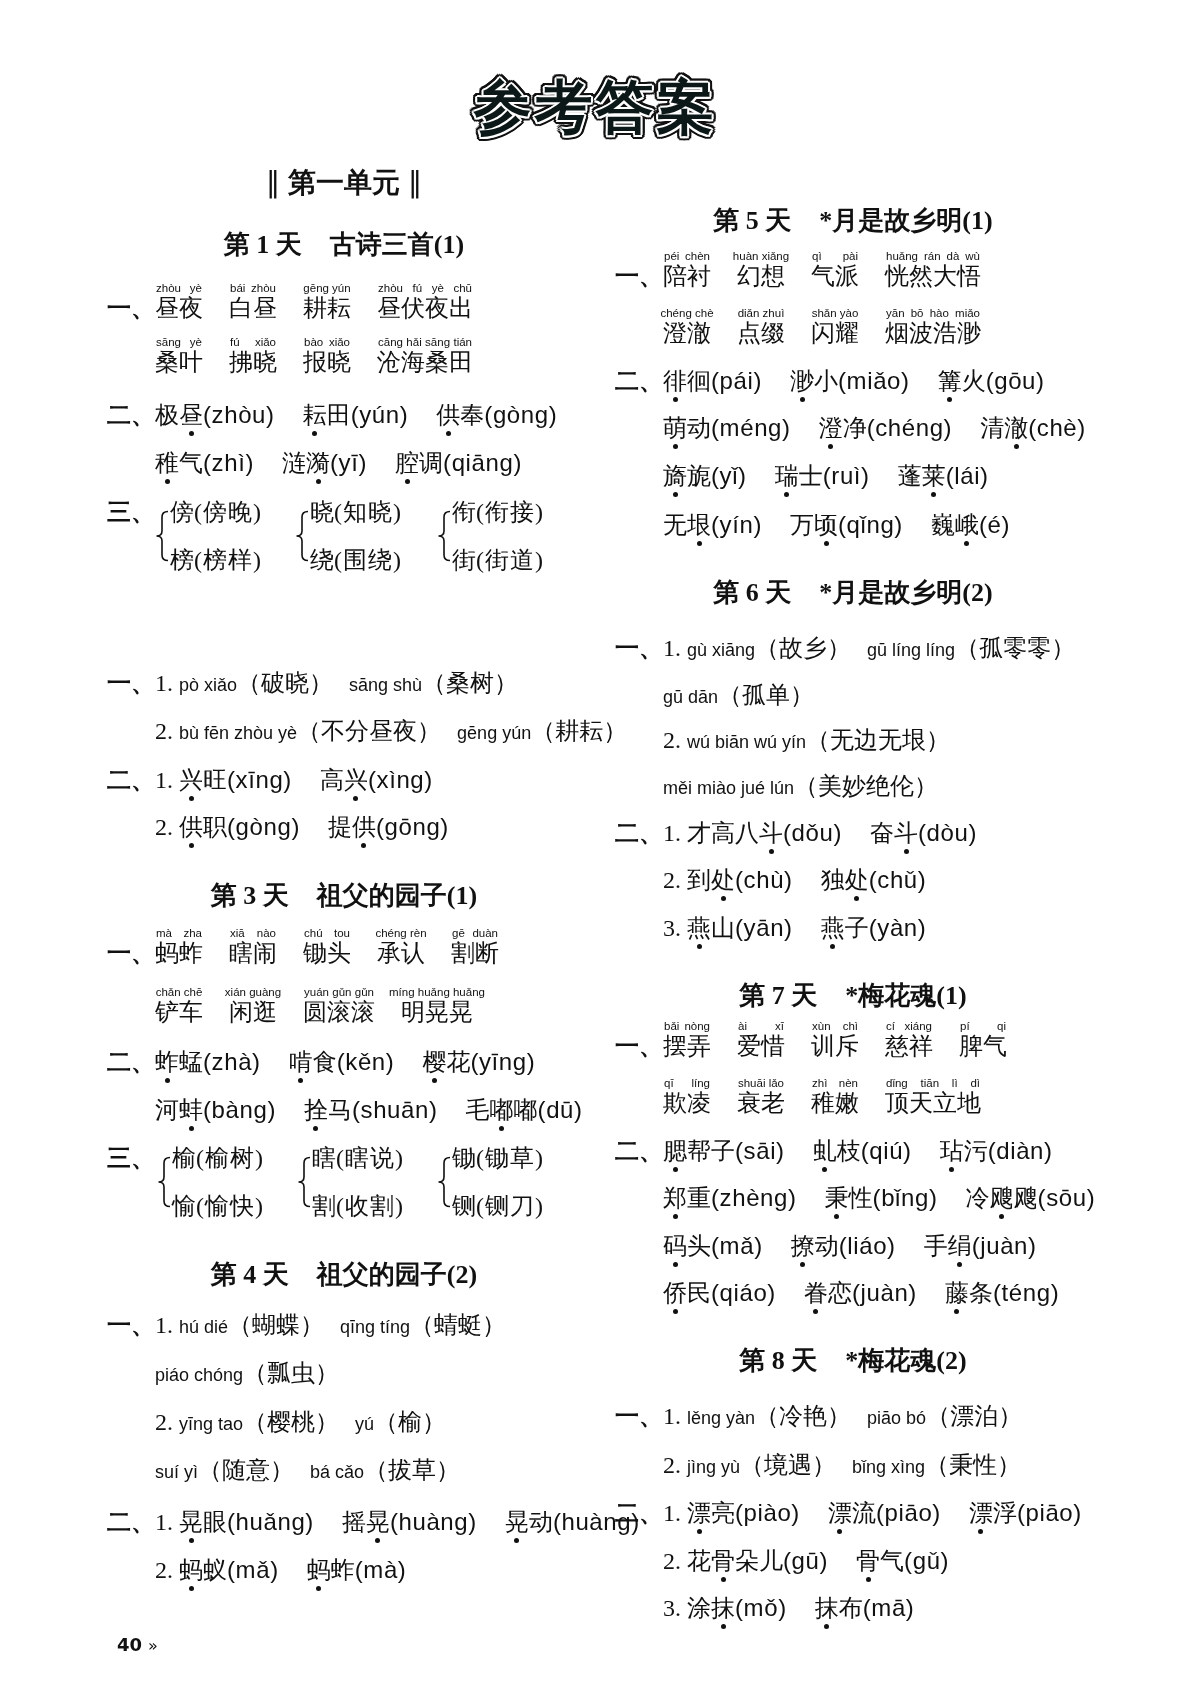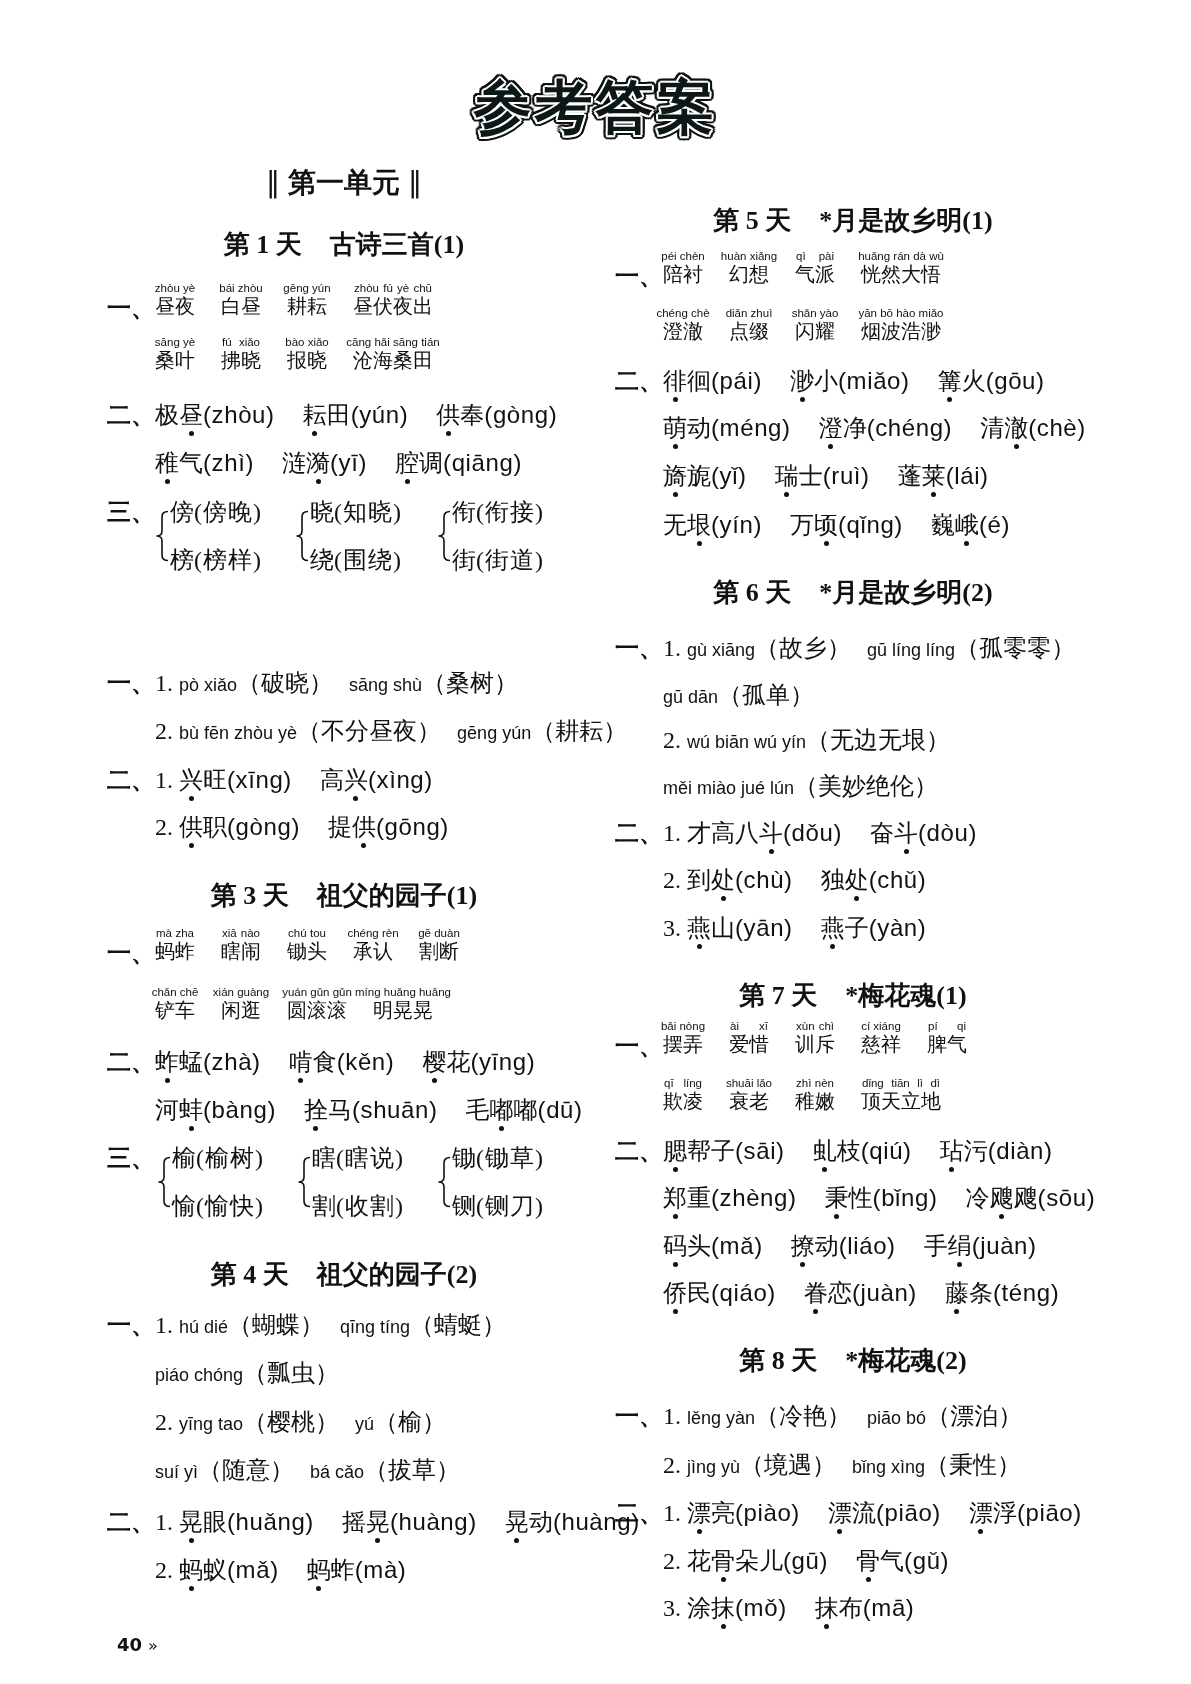--- a/index.html
+++ b/index.html
@@ -29,21 +29,21 @@
   .hz { font-family:"Liberation Serif", serif; font-size:24px; }
   .pp { font-family:"Liberation Sans", "DejaVu Sans", sans-serif; font-size:24px; letter-spacing:0.6px; }
   .lp { font-family:"Liberation Sans", "DejaVu Sans", sans-serif; font-size:18px; }
   .dot { position:relative; display:inline-block; }
   .dot::after { content:""; position:absolute; left:50%; top:31px; width:5px; height:5px; margin-left:-2.5px; border-radius:50%; background:#111; }
   .rrow { position:absolute; left:0; height:44px; white-space:nowrap; }
   .rrow .label { top:14px; line-height:26px; }
   .rrow .content { display:flex; gap:26px; align-items:flex-start; }
   .rw { position:relative; display:inline-block; padding-top:14px; }
   .rpy { position:absolute; top:0; left:50%; transform:translateX(-50%); min-width:100%; box-sizing:border-box; padding:0 1px; text-align:justify; text-align-last:justify; white-space:nowrap; font-family:"Liberation Sans", "DejaVu Sans", sans-serif; font-size:11.5px; line-height:14px; }
-  .rhz { display:block; font-family:Liberation Mono, monospace; font-size:20px; line-height:26px; }
+  .rhz { display:block; font-family:Liberation Sans, sans-serif; font-size:24px; line-height:26px; }
   .grow { position:absolute; left:0; height:80px; }
   .grp { position:absolute; top:0; width:140px; height:80px; }
   .brace { position:absolute; left:0; top:13px; width:14px; height:52px; }
   .gl { position:absolute; left:15px; height:30px; line-height:30px; white-space:nowrap; }
   .gl .hz + .hz { letter-spacing:1px; }
   .pagenum { position:absolute; left:97px; top:1634px; font-family:"DejaVu Sans", sans-serif; font-size:18px; line-height:22px; font-weight:bold; white-space:nowrap;margin-left:20px; }
   .pagenum .arrow { font-weight:normal; font-size:16px; margin-left:6px; }
 </style>
 </head>
 <body>

